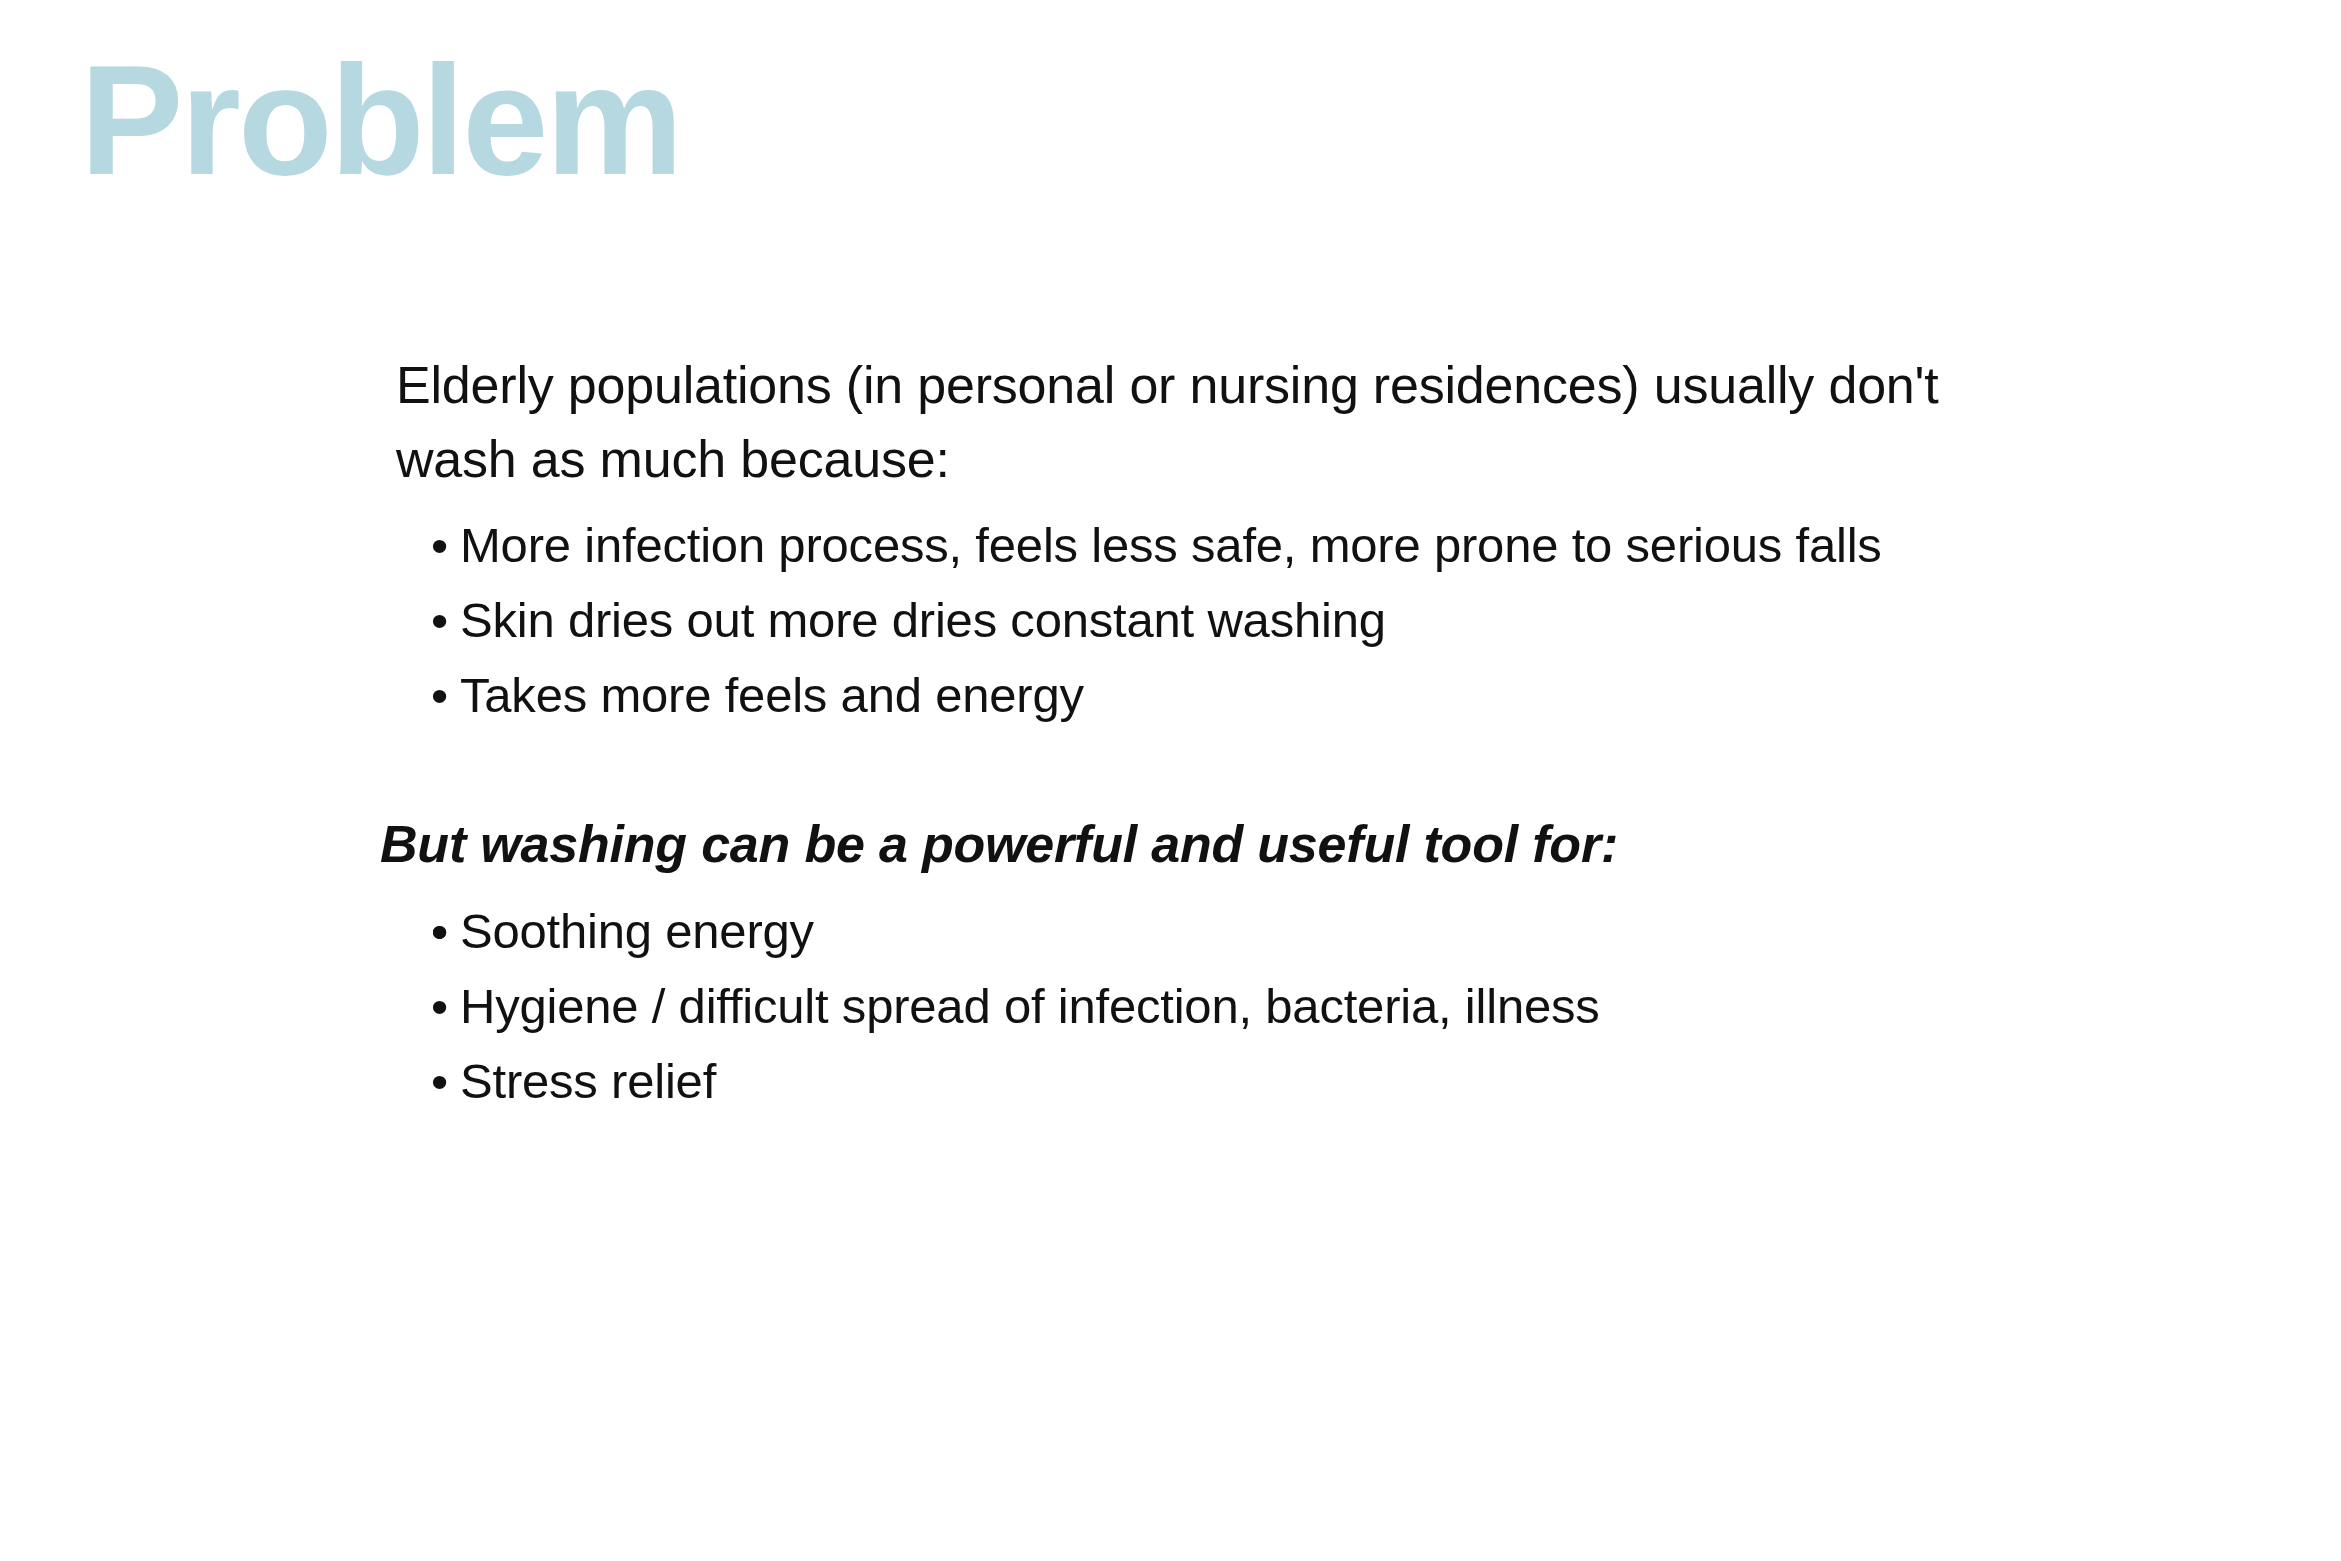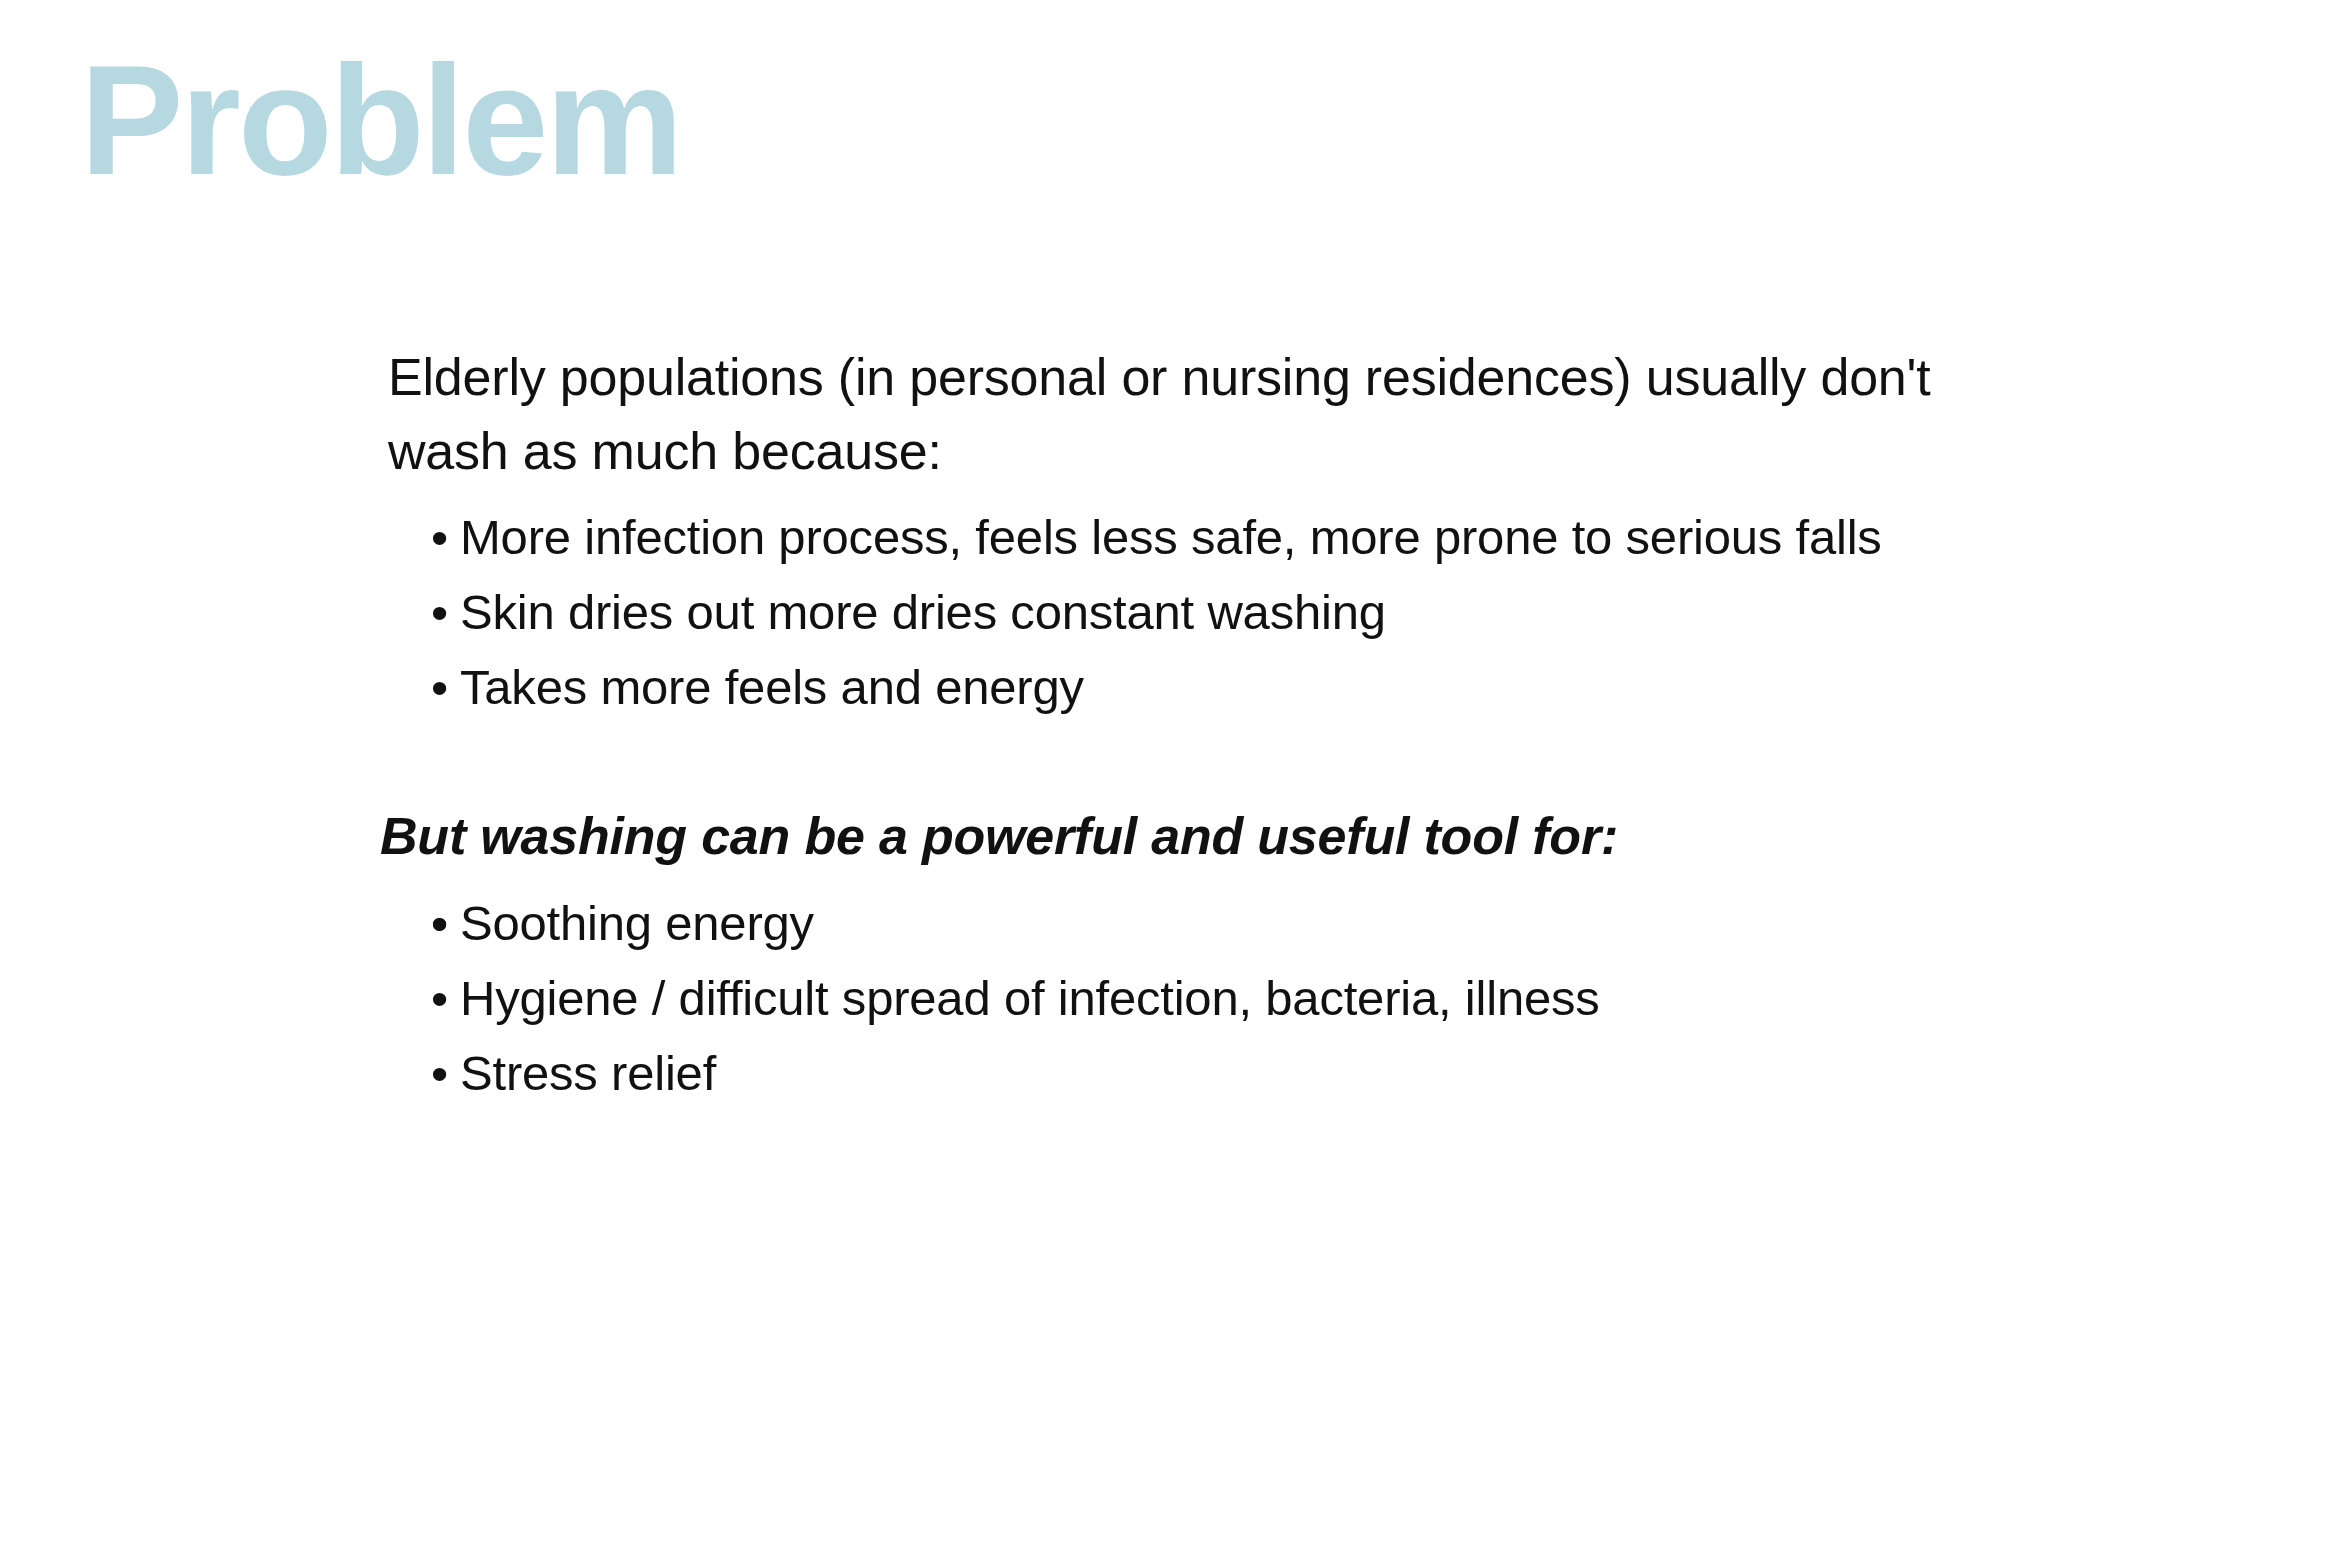--- a/index.html
+++ b/index.html
@@ -43,21 +43,21 @@
     left: 380px;
     top: 333px;
     width: 1920px;
   }
 
   .intro-para {
     font-size: 52px;
     line-height: 1.42;
     color: #111111;
     font-weight: 400;
-    margin: 8px;
+    margin: 16px;
     letter-spacing: -0.2px;
     max-width: 1569px;
   }
 
   .section-heading {
     font-size: 52px;
     line-height: 1.42;
     color: #111111;
     font-weight: 700;
     font-style: italic;

